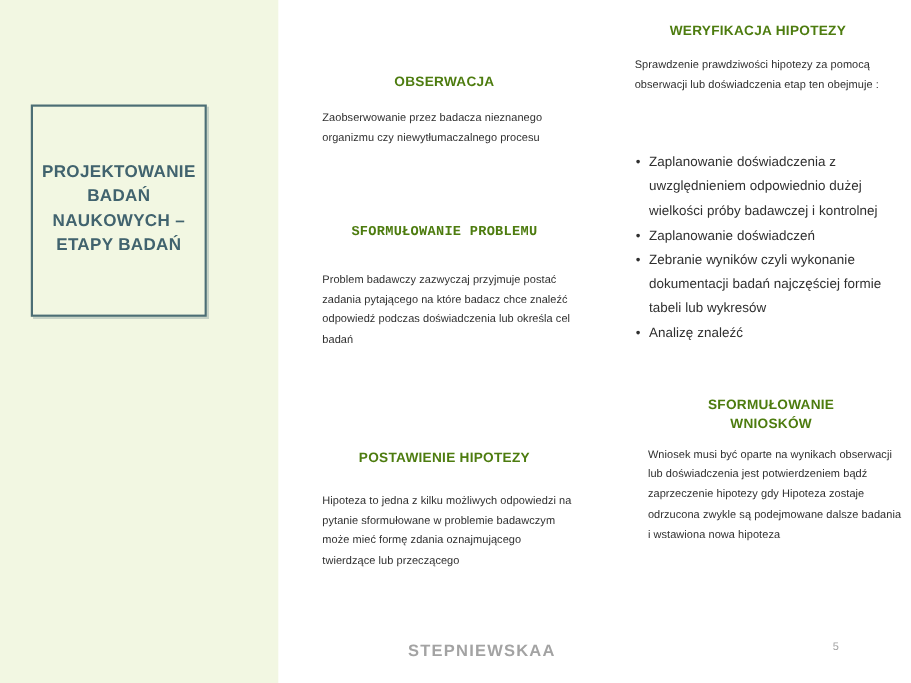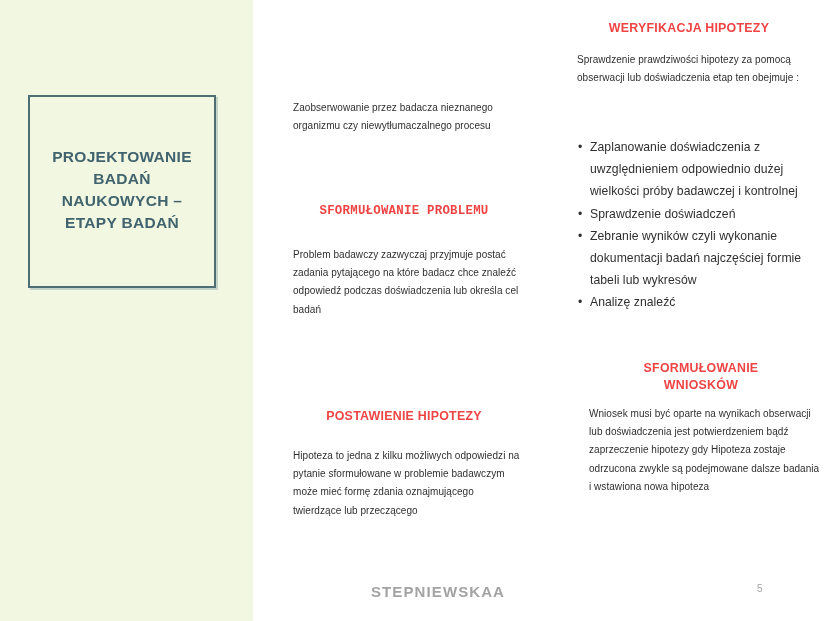--- a/index.html
+++ b/index.html
@@ -28,21 +28,21 @@
     top: 0;
     width: 253px;
     height: 621px;
     background: #f2f7e2;
   }
 
   .title-box {
     position: absolute;
     left: 28px;
     top: 95px;
-    width: 188px;
+    width: 160px;
     height: 193px;
     border: 2px solid #4c6e75;
     box-sizing: border-box;
     box-shadow: 2px 2px 0 rgba(90,120,125,0.28);
     display: flex;
     align-items: center;
     justify-content: center;
   }
 
   .title-text {
@@ -66,21 +66,21 @@
   .col-mid {
     left: 293px;
     width: 222px;
   }
   .col-right {
     left: 577px;
     width: 224px;
   }
 
   .heading {
-    color: #ef4444;
+    color: #4d7c0f;
     font-size: 12.4px;
     font-weight: bold;
     letter-spacing: 0.25px;
     line-height: 1.38;
     text-align: center;
     white-space: pre-line;
   }
 
   .body-text {
     color: #2f2f2f;
@@ -160,20 +160,21 @@
     <div class="title-box">
       <div class="title-text">PROJEKTOWANIE
 BADAŃ
 NAUKOWYCH –
 ETAPY BADAŃ</div>
     </div>
   </div>
 
   <div class="col col-mid">
 
+    <div class="blk mid-h1 heading">OBSERWACJA</div>
     <div class="blk mid-p1 body-text">Zaobserwowanie przez badacza nieznanego organizmu czy niewytłumaczalnego procesu</div>
 
     <div class="blk mid-h2 heading">SFORMUŁOWANIE PROBLEMU</div>
     <div class="blk mid-p2 body-text">Problem badawczy zazwyczaj przyjmuje postać zadania pytającego na które badacz chce znaleźć odpowiedź podczas doświadczenia lub określa cel badań</div>
 
     <div class="blk mid-p3 body-text">Hipoteza to jedna z kilku możliwych odpowiedzi na pytanie sformułowane w problemie badawczym może mieć formę zdania oznajmującego twierdzące lub przeczącego</div>
     <div class="blk mid-h3 heading">POSTAWIENIE HIPOTEZY</div>
   </div>
 
   <div class="col col-right">
@@ -182,21 +183,21 @@
     <div class="blk rt-p1 body-text">Sprawdzenie prawdziwości hipotezy za pomocą obserwacji lub doświadczenia etap ten obejmuje :</div>
 
     <div class="blk rt-list">
       <ul class="bullets">
         <li>
           <span class="dot">•</span>
           <span>Zaplanowanie doświadczenia z uwzględnieniem odpowiednio dużej wielkości próby badawczej i kontrolnej</span>
         </li>
         <li>
           <span class="dot">•</span>
-          <span>Sprawdzenie doświadczeń</span>
+          <span>Zaplanowanie doświadczeń</span>
         </li>
         <li>
           <span class="dot">•</span>
           <span>Zebranie wyników czyli wykonanie dokumentacji badań najczęściej formie tabeli lub wykresów</span>
         </li>
         <li>
           <span class="dot">•</span>
           <span>Analizę znaleźć</span>
         </li>
       </ul>

